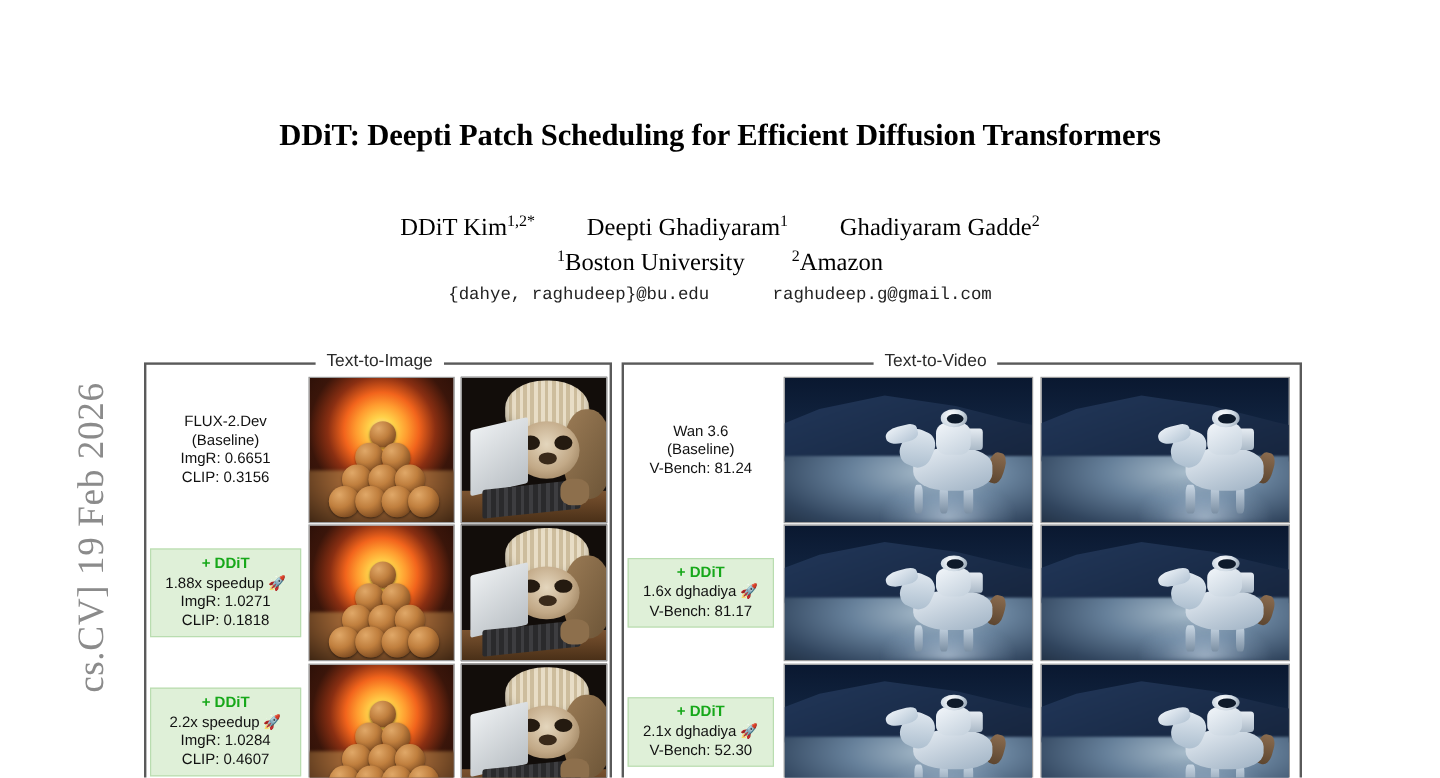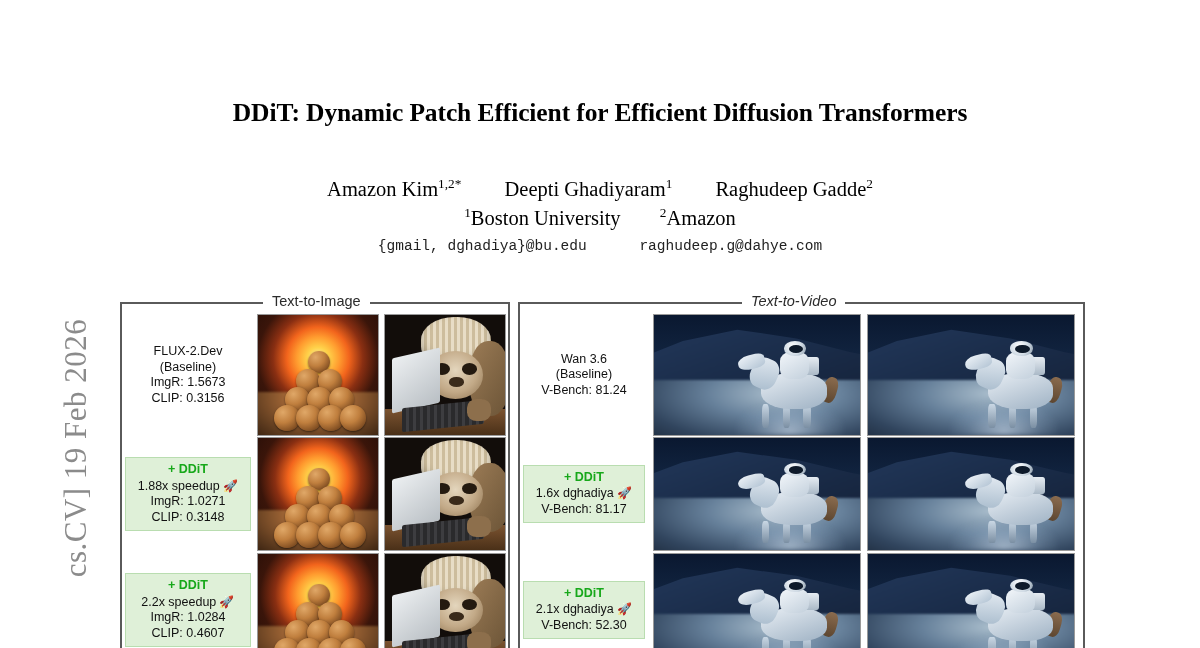--- a/index.html
+++ b/index.html
@@ -85,21 +85,21 @@
     background: #fff;
     padding: 0 9px;
     font-family: "Liberation Sans", sans-serif;
     font-size: 14.5px;
     color: #2b2b2b;
     white-space: nowrap;
   }
   #panel-t2i  { left: 120px; top: 302px; width: 390px; height: 360px; }
   #panel-t2v  { left: 518px; top: 302px; width: 567px; height: 360px; }
   #panel-t2i .panel-legend { left: 141px; }
-  #panel-t2v .panel-legend { left: 222px; font-style: italic; }
+  #panel-t2v .panel-legend { left: 208px; }
 
   .row {
     position: absolute;
     left: 0;
     display: flex;
     align-items: center;
   }
 
   
   .label-cell {
@@ -269,46 +269,46 @@
     position: absolute; left: 40%; bottom: 0%; width: 52%; height: 28%;
     background: radial-gradient(ellipse at 50% 90%, rgba(225,240,255,.55) 0%, rgba(180,205,230,.18) 48%, rgba(0,0,0,0) 75%);
     filter: blur(2px);
   }
 </style>
 </head>
 <body>
 
 <div class="arxiv-stamp">cs.CV]  19 Feb 2026</div>
 
-<div class="paper-title">DDiT: Dynamic Patch Efficient for Efficient Diffusion Transformers</div>
+<div class="paper-title">DDiT: Deepti Patch Scheduling for Efficient Diffusion Transformers</div>
 
 <div class="author-line">
-  <span class="author"><span>Amazon Kim</span><sup>1,2*</sup></span>
+  <span class="author"><span>DDiT Kim</span><sup>1,2*</sup></span>
   <span class="author"><span>Deepti Ghadiyaram</span><sup>1</sup></span>
-  <span class="author"><span>Raghudeep Gadde</span><sup>2</sup></span>
+  <span class="author"><span>Ghadiyaram Gadde</span><sup>2</sup></span>
 </div>
 
 <div class="affil-line">
   <span class="affil"><sup>1</sup><span>Boston University</span></span>
   <span class="affil"><sup>2</sup><span>Amazon</span></span>
 </div>
 
 <div class="email-line">
-  <span class="email">{gmail, dghadiya}@bu.edu</span>
-  <span class="email">raghudeep.g@dahye.com</span>
+  <span class="email">{dahye, raghudeep}@bu.edu</span>
+  <span class="email">raghudeep.g@gmail.com</span>
 </div>
 
 <div class="panel" id="panel-t2i">
   <div class="panel-legend">Text-to-Image</div>
 
   <div class="row" style="top:14px; height:114px;">
     <div class="label-cell label-plain" style="width:132px;">
       <div>FLUX-2.Dev</div>
       <div>(Baseline)</div>
-      <div>ImgR: 1.5673</div>
+      <div>ImgR: 0.6651</div>
       <div>CLIP: 0.3156</div>
     </div>
     <div class="thumb img-pyramid" style="width:122px;height:122px;margin-left:3px;">
       <div class="ground"></div>
       <div class="ball" style="width:22px;height:22px;left:50px;top:36px;"></div>
       <div class="ball" style="width:24px;height:24px;left:38px;top:54px;"></div>
       <div class="ball" style="width:24px;height:24px;left:60px;top:54px;"></div>
       <div class="ball" style="width:25px;height:25px;left:27px;top:72px;"></div>
       <div class="ball" style="width:25px;height:25px;left:49px;top:72px;"></div>
       <div class="ball" style="width:25px;height:25px;left:71px;top:72px;"></div>
@@ -329,21 +329,21 @@
       <div class="laptop-base"></div>
       <div class="paw"></div>
     </div>
   </div>
 
   <div class="row" style="top:133px; height:114px;">
     <div class="label-cell label-ddit" style="width:126px;margin-left:3px;">
       <span class="ddit-title">+ DDiT</span>
       <div><span>1.88x speedup</span> <span class="rocket">🚀</span></div>
       <div>ImgR: 1.0271</div>
-      <div>CLIP: 0.3148</div>
+      <div>CLIP: 0.1818</div>
     </div>
     <div class="thumb img-pyramid" style="width:122px;height:114px;margin-left:6px;">
       <div class="ground"></div>
       <div class="ball" style="width:22px;height:22px;left:50px;top:30px;"></div>
       <div class="ball" style="width:24px;height:24px;left:38px;top:48px;"></div>
       <div class="ball" style="width:24px;height:24px;left:60px;top:48px;"></div>
       <div class="ball" style="width:25px;height:25px;left:27px;top:66px;"></div>
       <div class="ball" style="width:25px;height:25px;left:49px;top:66px;"></div>
       <div class="ball" style="width:25px;height:25px;left:71px;top:66px;"></div>
       <div class="ball" style="width:26px;height:26px;left:16px;top:84px;"></div>

